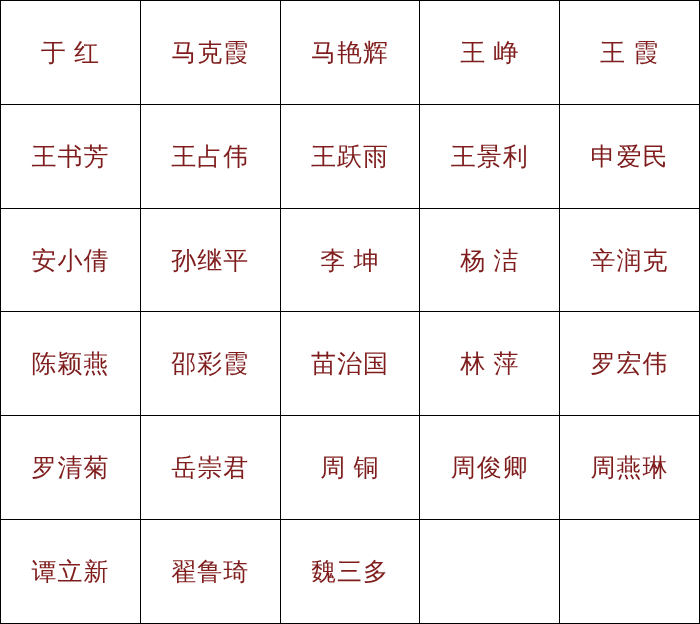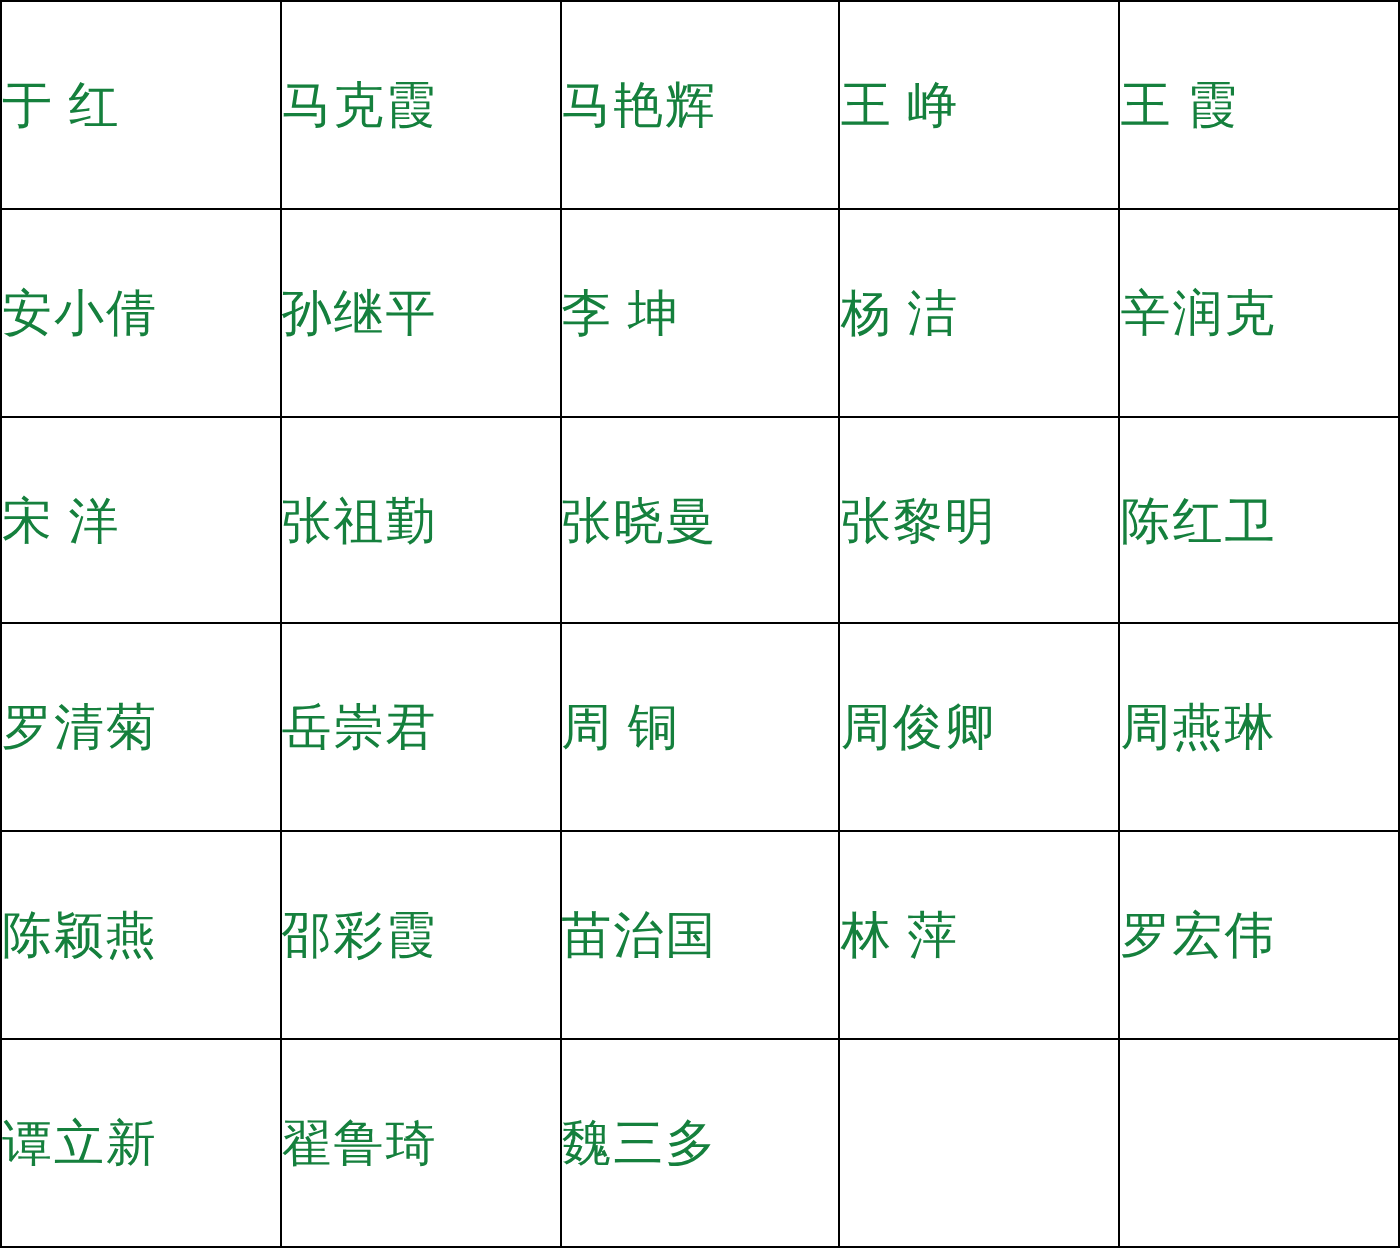--- a/index.html
+++ b/index.html
@@ -14,24 +14,24 @@
     overflow: hidden;
   }
   .name-table {
     border-collapse: collapse;
     width: 700px;
     height: 624px;
     table-layout: fixed;
   }
   .name-table td {
     border: 1px solid #000000;
-    text-align: left;
+    text-align: center;
     vertical-align: middle;
     font-size: 25px;
-    color: #15803d;
+    color: #7f1d1d;
     letter-spacing: 1px;
     padding: 0;
     height: 62px;
     white-space: nowrap;
     overflow: hidden;
   }
   .name-table td.empty {
     border-color: #000000;
   }
 </style>
@@ -41,46 +41,46 @@
 <table class="name-table">
   <tbody>
     <tr>
       <td>于 红</td>
       <td>马克霞</td>
       <td>马艳辉</td>
       <td>王 峥</td>
       <td>王 霞</td>
     </tr>
     <tr>
+      <td>王书芳</td>
+      <td>王占伟</td>
+      <td>王跃雨</td>
+      <td>王景利</td>
+      <td>申爱民</td>
+    </tr>
+    <tr>
       <td>安小倩</td>
       <td>孙继平</td>
       <td>李 坤</td>
       <td>杨 洁</td>
       <td>辛润克</td>
     </tr>
     <tr>
-      <td>宋 洋</td>
-      <td>张祖勤</td>
-      <td>张晓曼</td>
-      <td>张黎明</td>
-      <td>陈红卫</td>
+      <td>陈颖燕</td>
+      <td>邵彩霞</td>
+      <td>苗治国</td>
+      <td>林 萍</td>
+      <td>罗宏伟</td>
     </tr>
     <tr>
       <td>罗清菊</td>
       <td>岳崇君</td>
       <td>周 铜</td>
       <td>周俊卿</td>
       <td>周燕琳</td>
-    </tr>
-    <tr>
-      <td>陈颖燕</td>
-      <td>邵彩霞</td>
-      <td>苗治国</td>
-      <td>林 萍</td>
-      <td>罗宏伟</td>
     </tr>
     <tr>
       <td>谭立新</td>
       <td>翟鲁琦</td>
       <td>魏三多</td>
       <td class="empty"></td>
       <td class="empty"></td>
     </tr>
   </tbody>
 </table>

